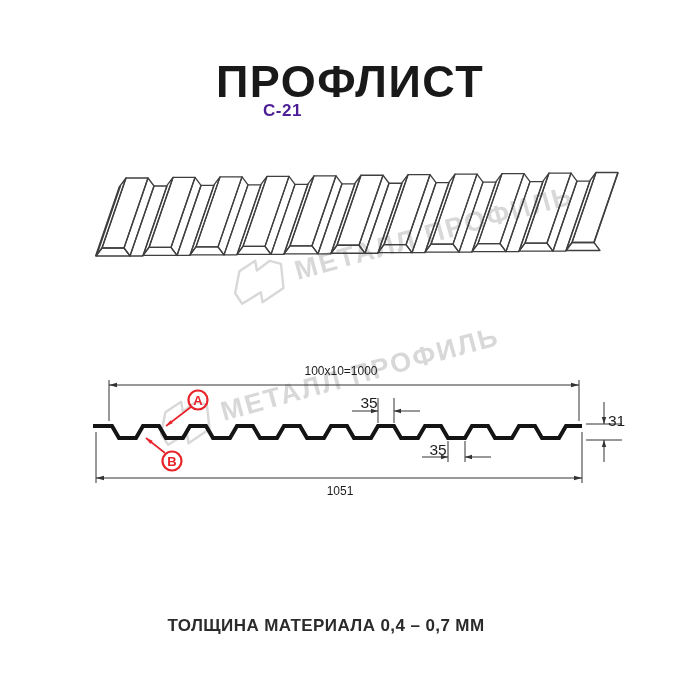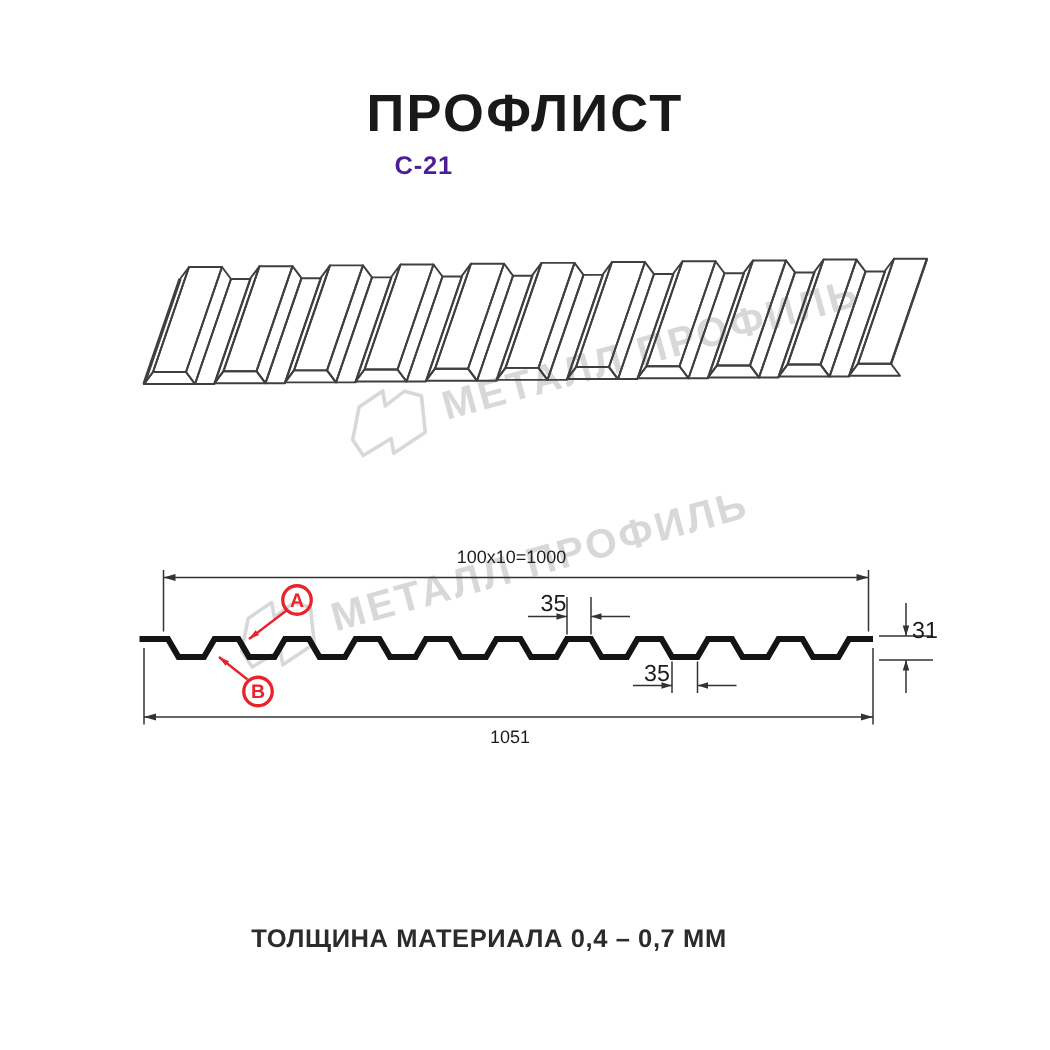--- a/index.html
+++ b/index.html
@@ -1,19 +1,19 @@
 <!DOCTYPE html>
 <html><head>
 <meta charset="utf-8">
 <style>
   html,body{margin:0;padding:0;background:#ffffff;}
   .canvas{position:relative;width:700px;height:700px;background:#fff;overflow:hidden;
           font-family:"Liberation Sans", sans-serif;}
   .abs{position:absolute;}
-  .page-title{left:0;top:56px;width:700px;text-align:center;font-size:35px;font-weight:700;
+  .page-title{left:0;top:56px;width:700px;text-align:center;font-size:45px;font-weight:700;
               letter-spacing:1.5px;color:#191919;}
   .page-subtitle{left:0;top:101px;width:565px;text-align:center;font-size:17px;font-weight:700;
                  letter-spacing:.5px;color:#4c1d95;}
   .footnote{left:0;top:616px;width:652px;text-align:center;font-size:17px;font-weight:700;
             letter-spacing:.4px;color:#2b2b2b;}
   .dim{color:#1d1d1d;font-size:12px;font-weight:400;white-space:nowrap;}
   .dim.center{transform:translateX(-50%);}
   .marker{color:#e8232a;font-size:13px;font-weight:700;transform:translate(-50%,-50%);}
   .wm{display:flex;align-items:center;gap:10px;height:48px;white-space:nowrap;
       transform-origin:0 50%;transform:rotate(-15.5deg);pointer-events:none;}

